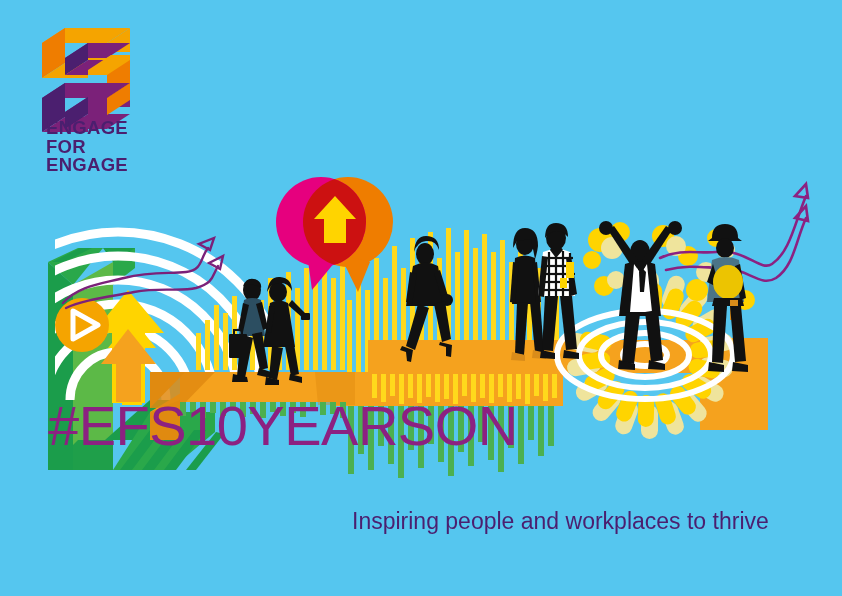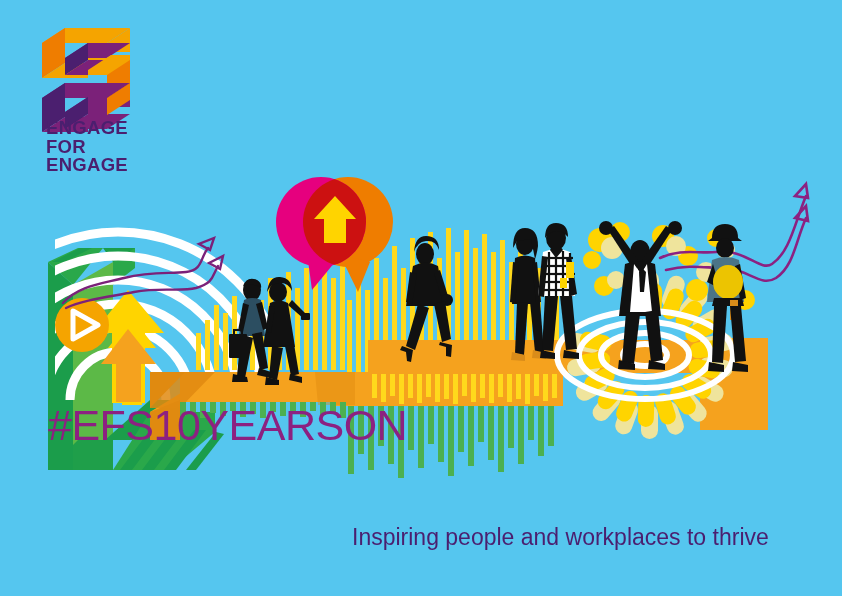--- a/index.html
+++ b/index.html
@@ -32,31 +32,31 @@
   #logo-text div { white-space: nowrap; }
 
   
   #hashtag {
     position: absolute;
     left: 48px;
     top: 404px;
     color: #8c2181;
     font-family: "Liberation Sans", sans-serif;
     font-weight: normal;
-    font-size: 43px;
+    font-size: 56px;
     line-height: 43px;
     letter-spacing: -0.5px;
     white-space: nowrap;
   }
 
   
   #tagline {
     position: absolute;
     left: 352px;
-    top: 524px;
+    top: 508px;
     color: #4b1f6f;
     font-family: "Liberation Sans", sans-serif;
     font-weight: normal;
     font-size: 23px;
     line-height: 26px;
     white-space: nowrap;
   }
 </style>
 </head>
 <body>

